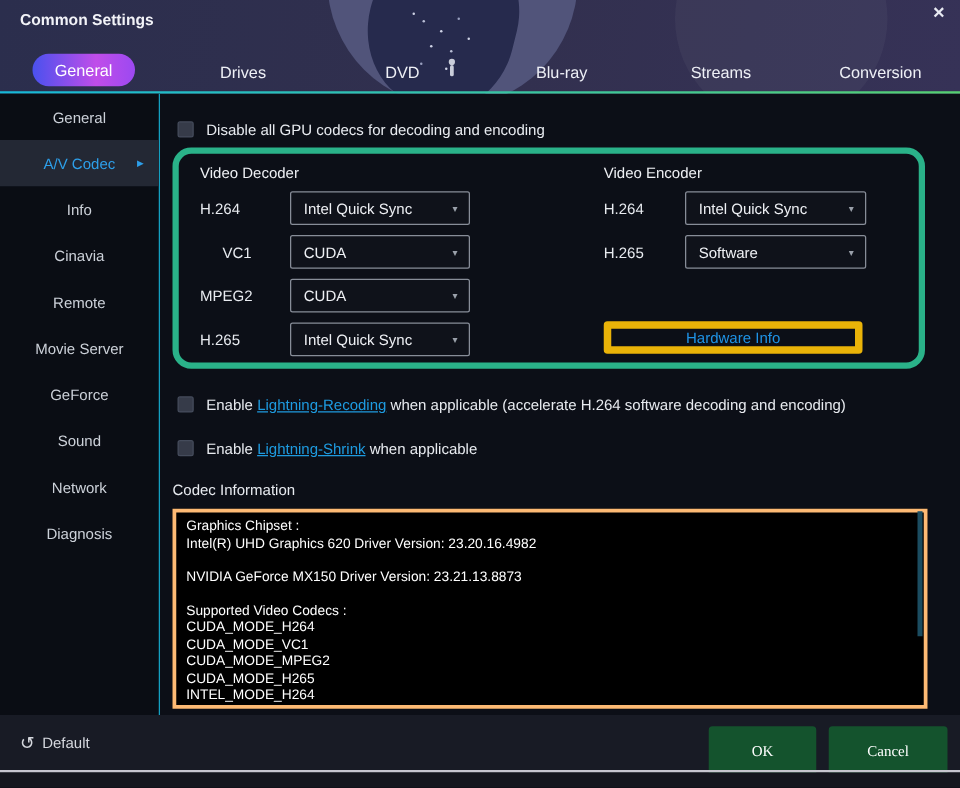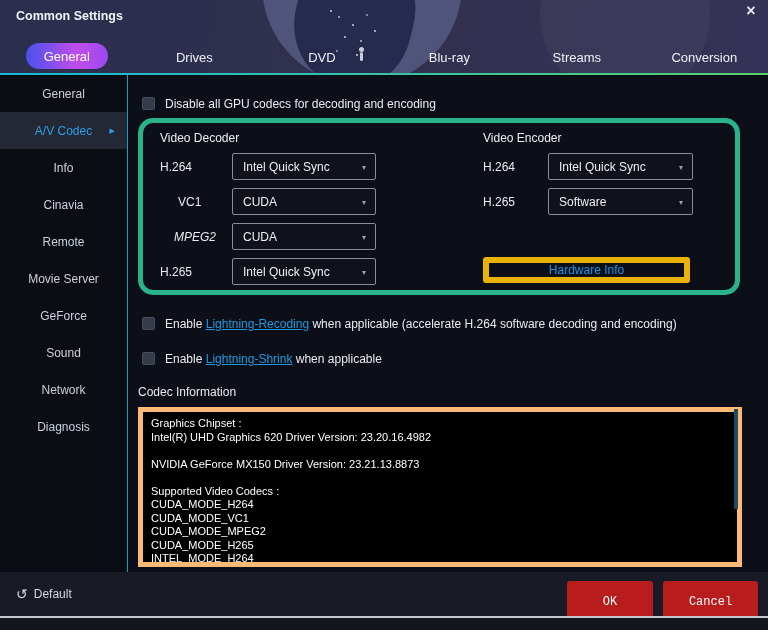--- a/index.html
+++ b/index.html
@@ -54,31 +54,31 @@
                border:5px solid #2ab289; border-radius:15px; }
   .section-title { position:absolute; font-size:12px; color:#eef0f4; }
   .dd { position:absolute; height:27px; background:#0f121a; border:1px solid #878d98; border-radius:2px;
         display:flex; align-items:center; padding-left:10px; color:#eef0f4; font-size:12px; cursor:pointer; }
   .dd .caret { position:absolute; right:9px; top:50%; transform:translateY(-50%); font-size:8px; color:#9aa0aa; }
   .hw-btn { position:absolute; left:483px; top:257px; width:207px; height:26px; background:transparent;
             border:6px solid #eab308; border-radius:3px; color:#1f93e6; font-size:12px;
             display:flex; align-items:center; justify-content:center; cursor:pointer; }
 
   .codec-info { position:absolute; left:138px; top:407px; width:604px; height:160px; background:#000;
-                border:5px solid #fdba74; padding:5px 8px; color:#fff; font-size:11px; line-height:13.5px;
+                border:3px solid #fdba74; padding:5px 8px; color:#fff; font-size:11px; line-height:13.5px;
                 white-space:pre-wrap; overflow:hidden; }
   .scroll-thumb { position:absolute; left:734px; top:409px; width:4px; height:100px; background:#1b4c60; }
 
   
   .footer { position:absolute; left:0; top:572px; width:768px; height:44px; background:#181b25; }
   .default-wrap { position:absolute; left:16px; top:0; height:44px; display:flex; align-items:center;
                   gap:6px; color:#d5d8de; cursor:pointer; }
   .reset-icon { font-size:14px; color:#d5d8de; }
-  .btn { position:absolute; top:9px; height:41px; background:#b91c1c; border:none; border-radius:3px;
-         color:#fff; font-size:12px; cursor:pointer; font-family:Liberation Mono, monospace; }
+  .btn { position:absolute; top:9px; height:41px; background:#14532d; border:none; border-radius:3px;
+         color:#fff; font-size:12px; cursor:pointer; font-family:Liberation Serif, serif; }
   .btn-ok { left:567px; width:86px; }
   .btn-cancel { left:663px; width:95px; }
   .bottom-line { position:absolute; left:0; top:616px; width:768px; height:2px; background:#c6c6cf; }
   .bottom-strip { position:absolute; left:0; top:618px; width:768px; height:12px; background:#14161e; }
 </style>
 </head>
 <body>
 
 <div id="app">
 
@@ -128,21 +128,21 @@
   <div class="lbl" style="left:160px; top:160px;">H.264</div>
   <div class="dd" style="left:232px; top:153px; width:144px;">
     <span>Intel Quick Sync</span>
     <span class="caret">▾</span>
   </div>
   <div class="lbl" style="left:160px; top:195px;margin-left:18px;">VC1</div>
   <div class="dd" style="left:232px; top:188px; width:144px;">
     <span>CUDA</span>
     <span class="caret">▾</span>
   </div>
-  <div class="lbl" style="left:174px; top:230px;font-style:italic;">MPEG2</div>
+  <div class="lbl" style="left:160px; top:230px;">MPEG2</div>
   <div class="dd" style="left:232px; top:223px; width:144px;">
     <span>CUDA</span>
     <span class="caret">▾</span>
   </div>
   <div class="lbl" style="left:160px; top:265px;">H.265</div>
   <div class="dd" style="left:232px; top:258px; width:144px;">
     <span>Intel Quick Sync</span>
     <span class="caret">▾</span>
   </div>
 

